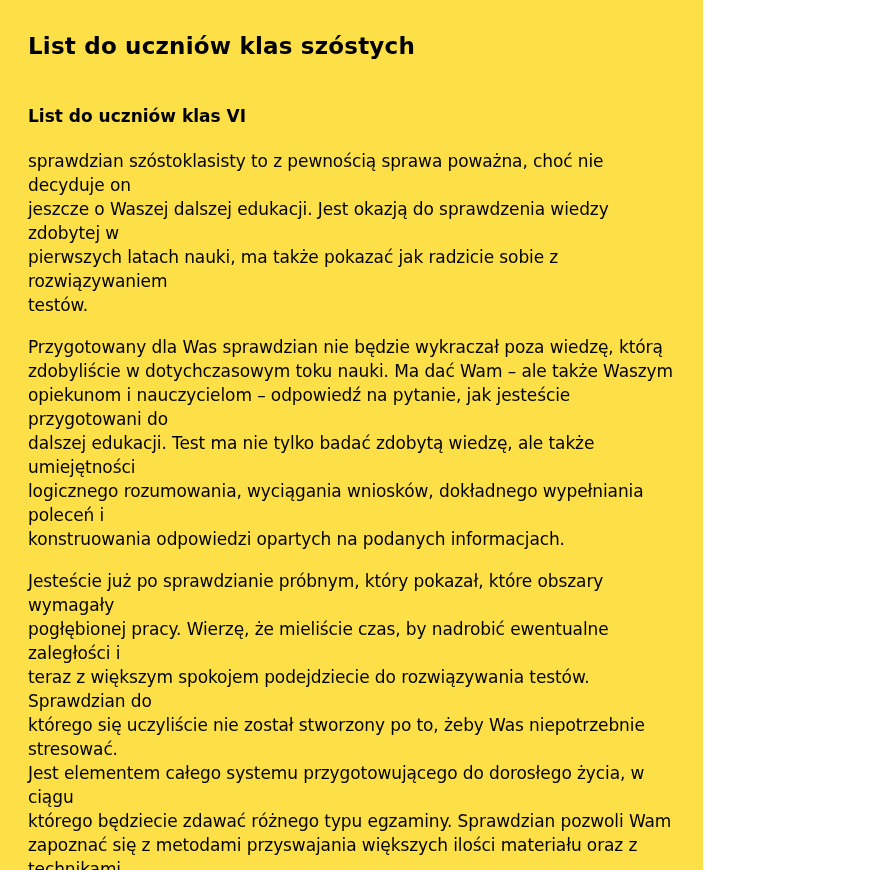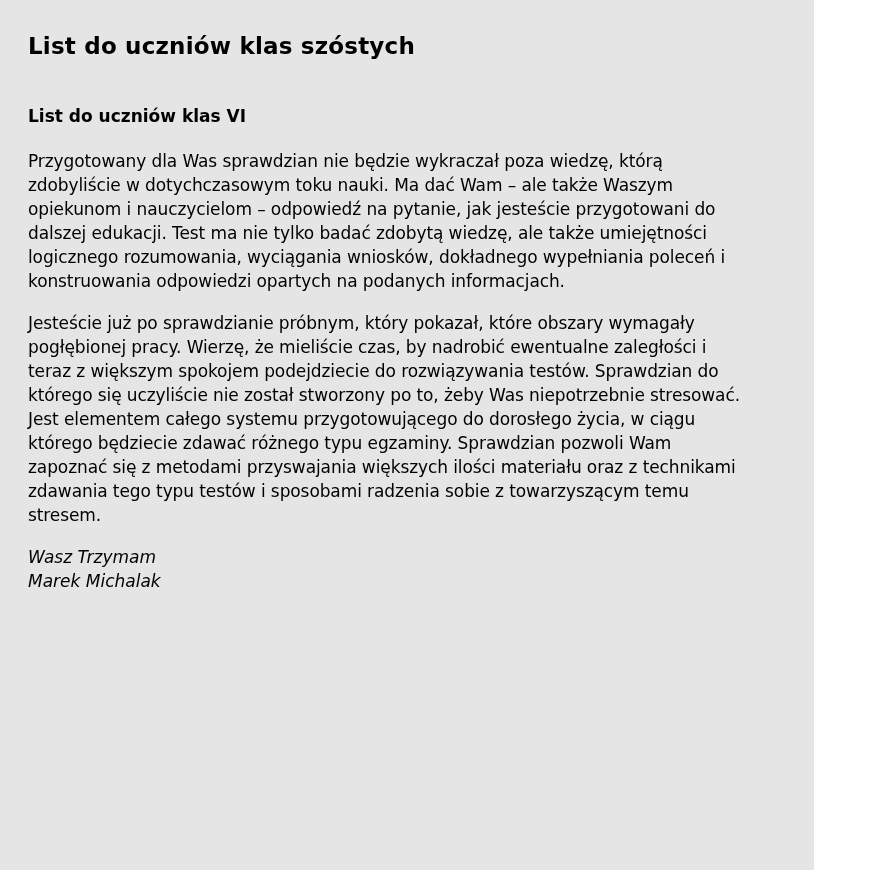--- a/index.html
+++ b/index.html
@@ -10,24 +10,24 @@
   }
   body {
     width: 871px;
     height: 870px;
     overflow: hidden;
     color: #000000;
     font-family: "DejaVu Sans", "Liberation Sans", sans-serif;
   }
   .page {
     box-sizing: border-box;
-    width: 814px;
+    width: 703px;
     height: 870px;
     padding: 33px 20px 0 28px;
-    background: #e5e5e5;
+    background: #fde047;
   }
   .doc-title {
     font-size: 23px;
     line-height: 27px;
     font-weight: bold;
     margin: 0 0 44px 0;
     letter-spacing: 0.2px;
   }
   .subhead {
     font-size: 17px;
@@ -59,20 +59,24 @@
 <body>
 
 <main class="page">
 
   <h1 class="doc-title">List do uczniów klas szóstych</h1>
 
   <p class="subhead">List do uczniów klas VI</p>
 
 
 
+  <p class="para">sprawdzian szóstoklasisty to z pewnością sprawa poważna, choć nie decyduje on
+jeszcze o Waszej dalszej edukacji. Jest okazją do sprawdzenia wiedzy zdobytej w
+pierwszych latach nauki, ma także pokazać jak radzicie sobie z rozwiązywaniem
+testów.</p>
 
   <p class="para">Przygotowany dla Was sprawdzian nie będzie wykraczał poza wiedzę, którą
 zdobyliście w dotychczasowym toku nauki. Ma dać Wam – ale także Waszym
 opiekunom i nauczycielom – odpowiedź na pytanie, jak jesteście przygotowani do
 dalszej edukacji. Test ma nie tylko badać zdobytą wiedzę, ale także umiejętności
 logicznego rozumowania, wyciągania wniosków, dokładnego wypełniania poleceń i
 konstruowania odpowiedzi opartych na podanych informacjach.</p>
 
   <p class="para">Jesteście już po sprawdzianie próbnym, który pokazał, które obszary wymagały
 pogłębionej pracy. Wierzę, że mieliście czas, by nadrobić ewentualne zaległości i

